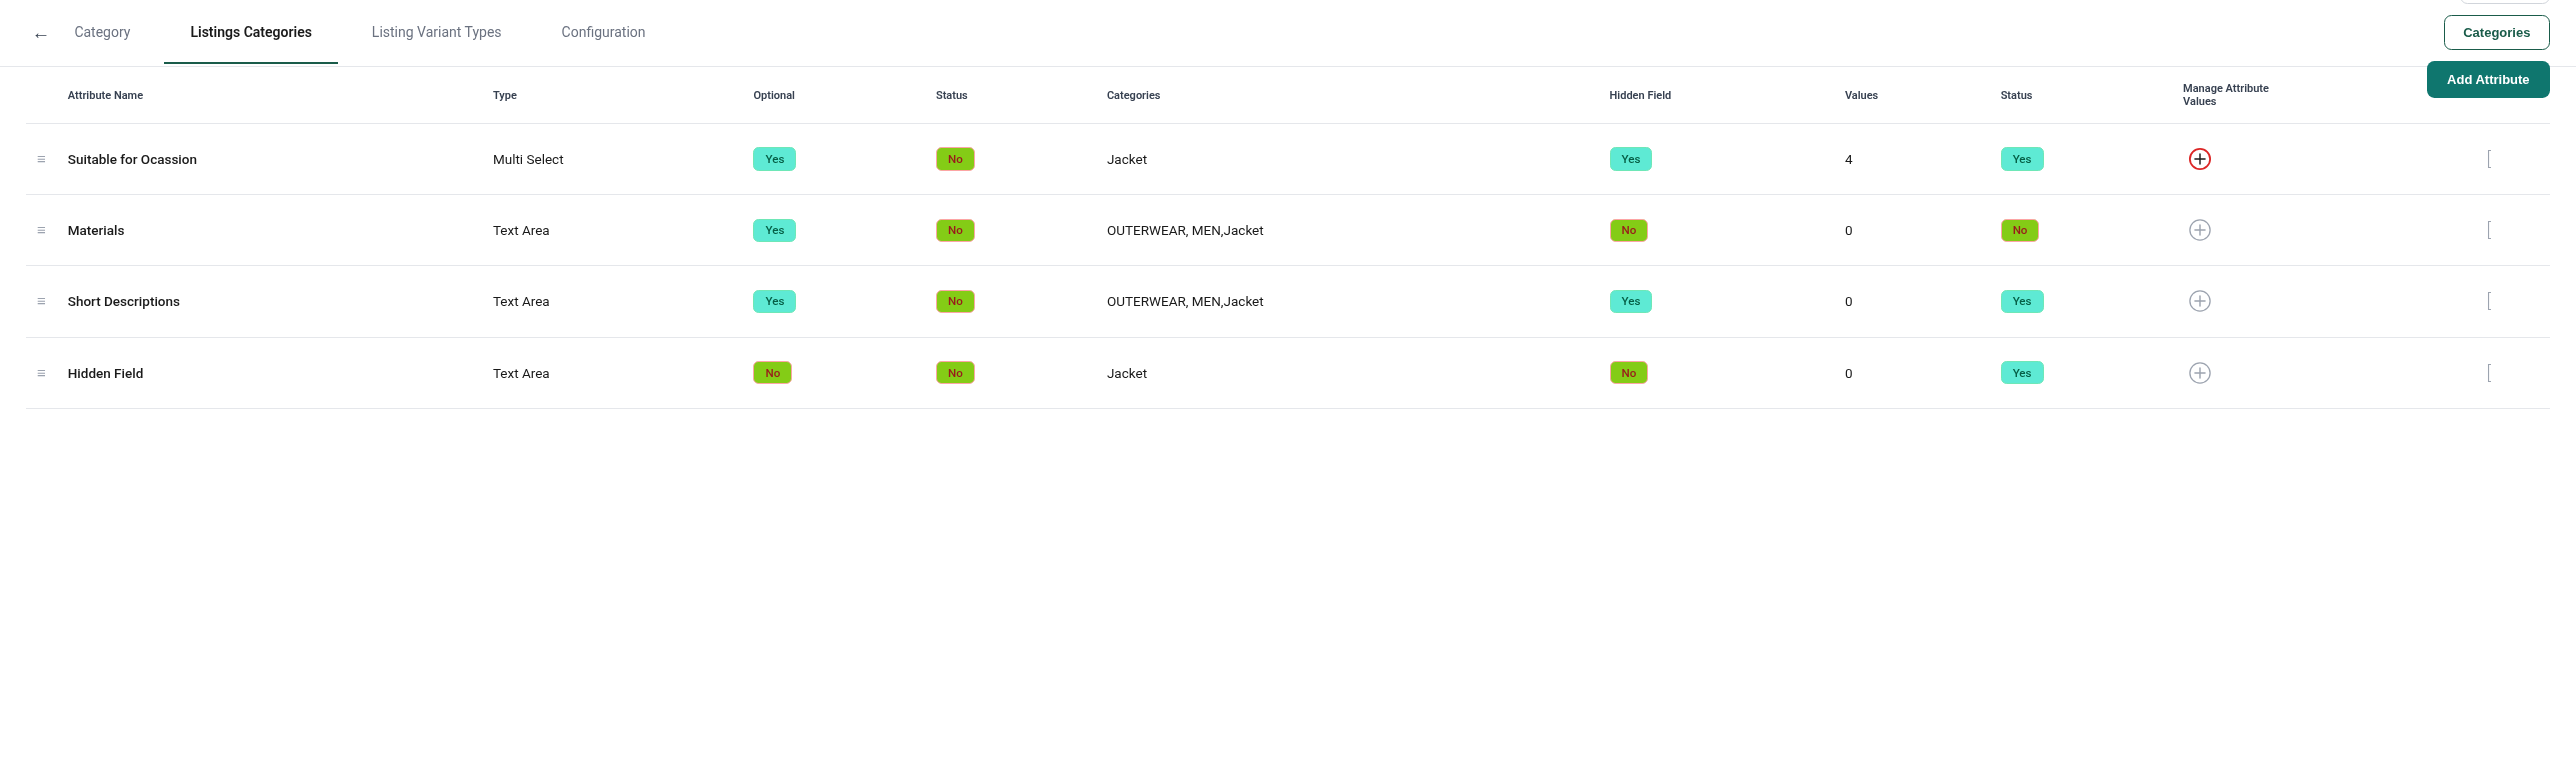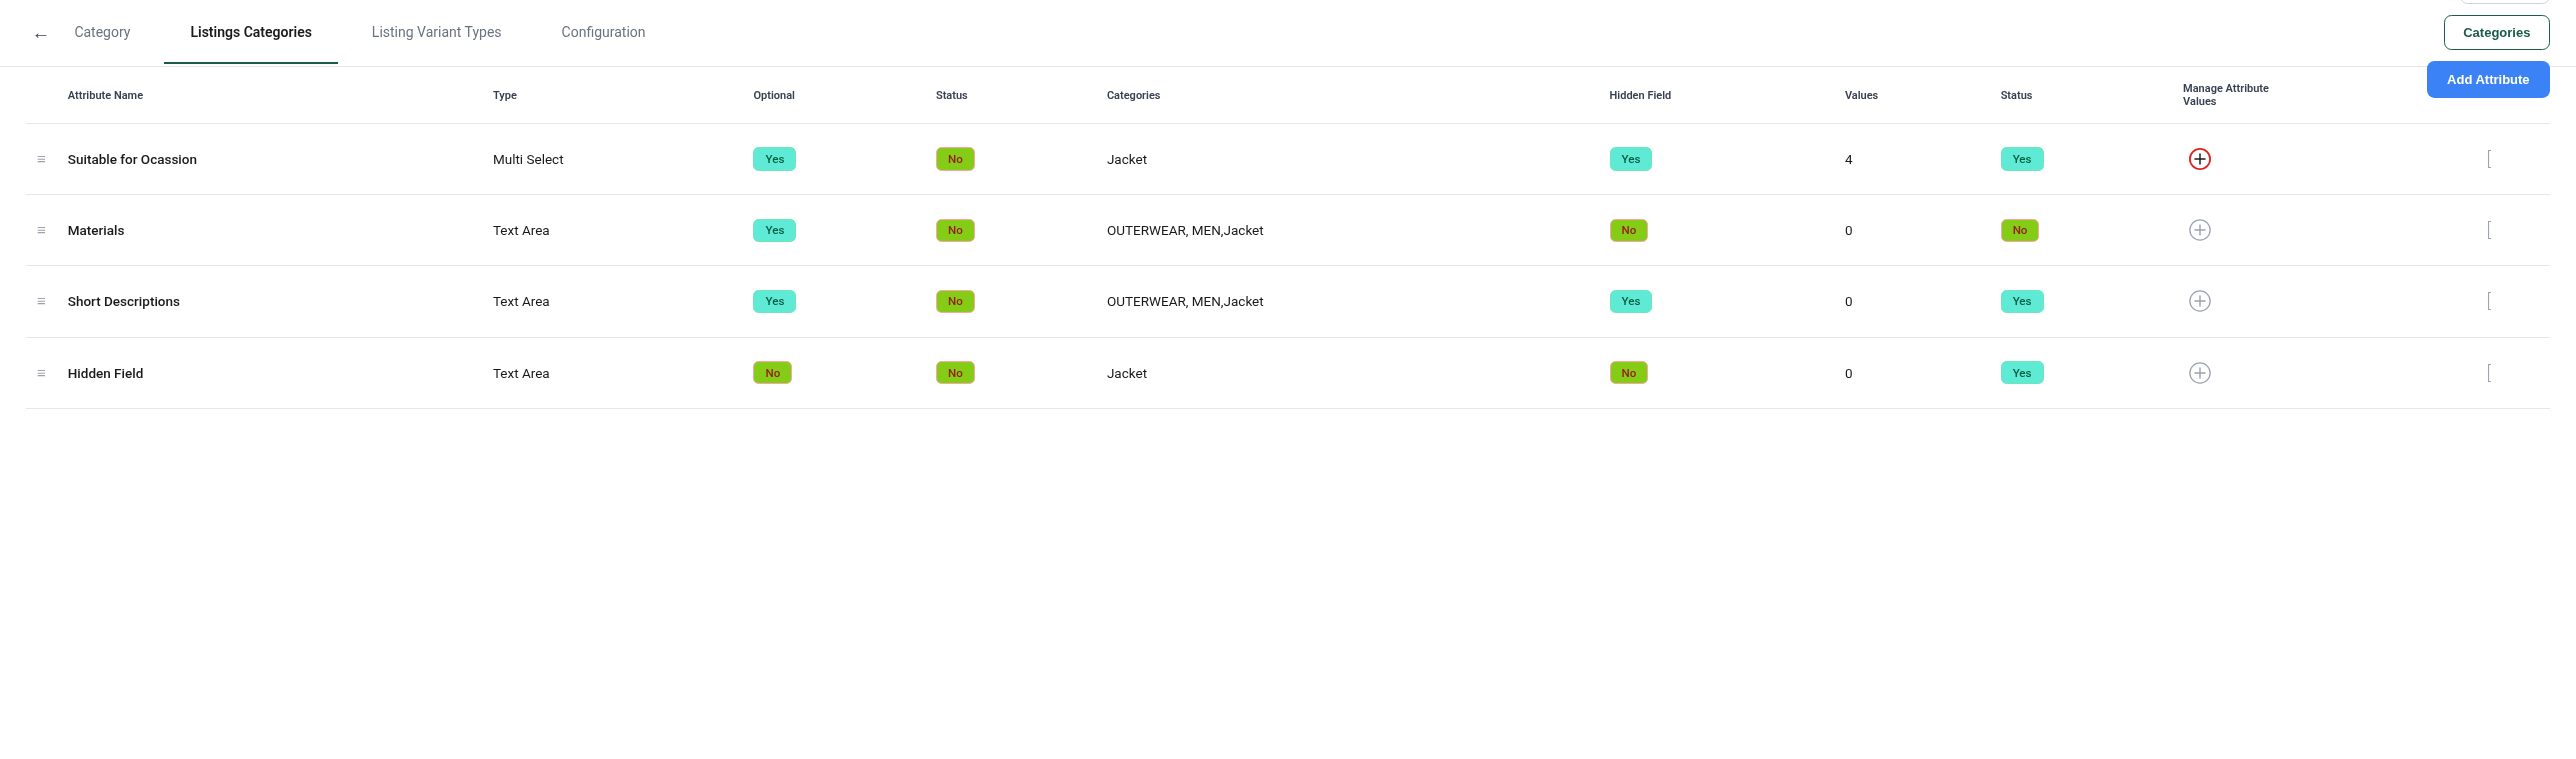--- a/index.html
+++ b/index.html
@@ -76,21 +76,21 @@
       background: none;
       border: 1.9px solid #1a5c4a;
       border-radius: 7.4px;
       padding: 9.3px 18.6px;
       font-size: 13px;
       color: #1a5c4a;
       cursor: pointer;
       font-weight: 600;
     }
     .btn-add-attribute {
-      background: #3b82f6;
+      background: #0f766e;
       border: none;
       border-radius: 7.4px;
       padding: 11px 20.4px;
       font-size: 13px;
       color: #fff;
       cursor: pointer;
       font-weight: 600;
     }
 
     

